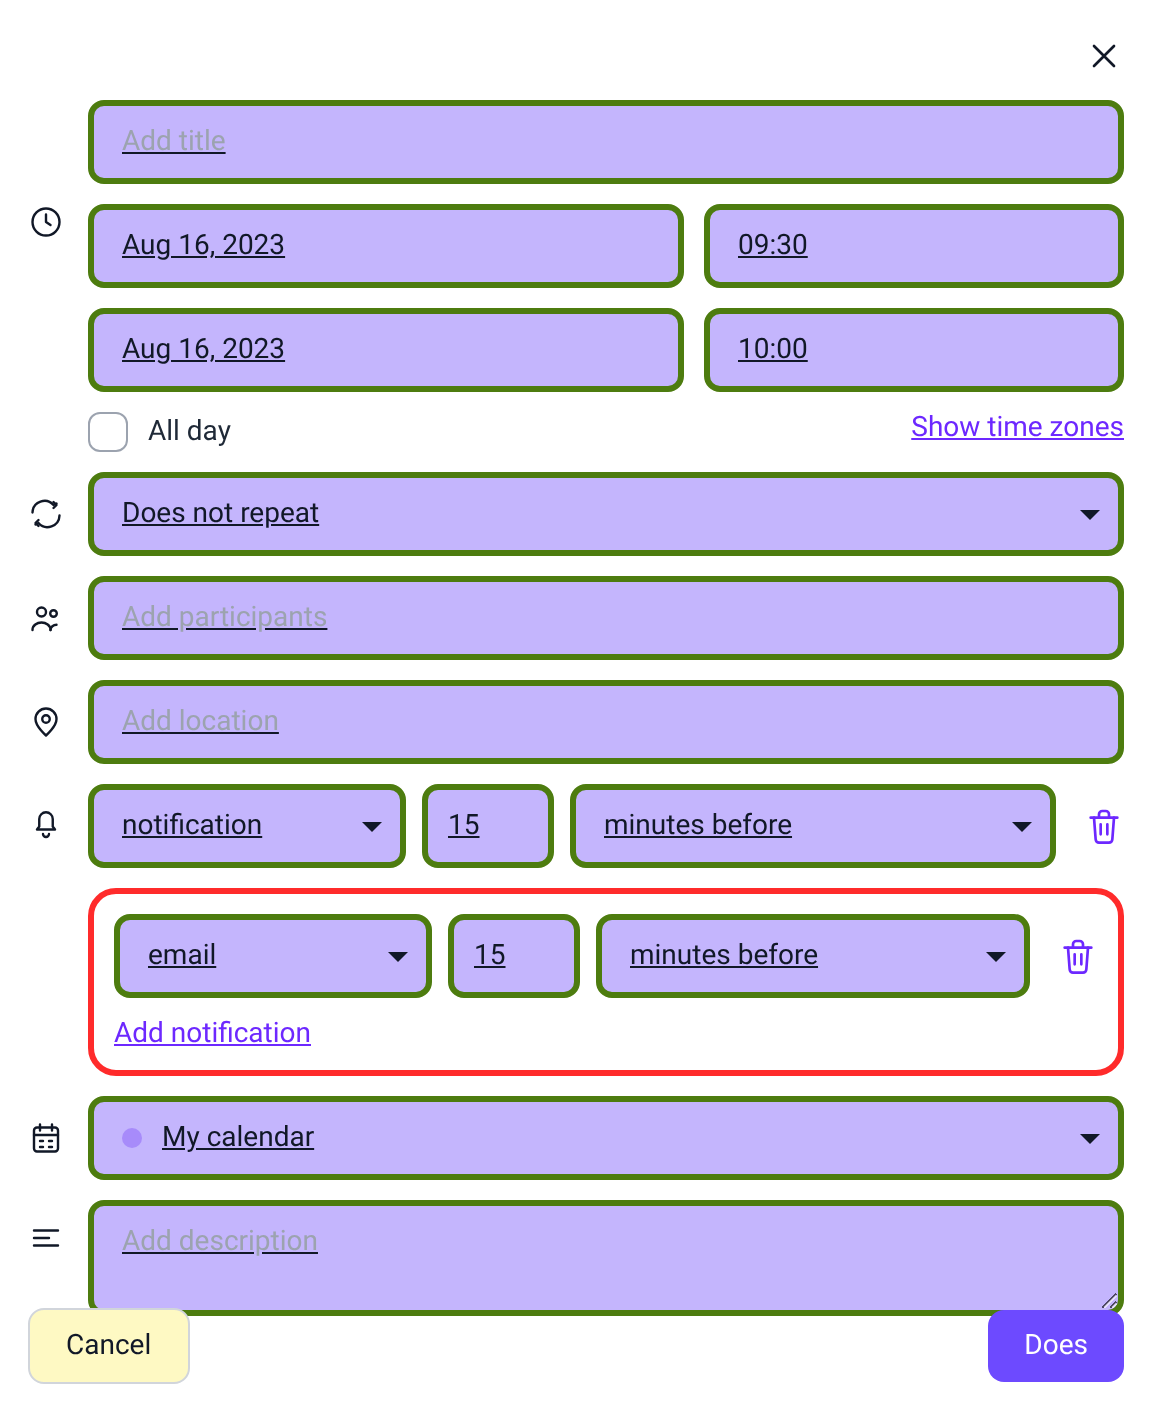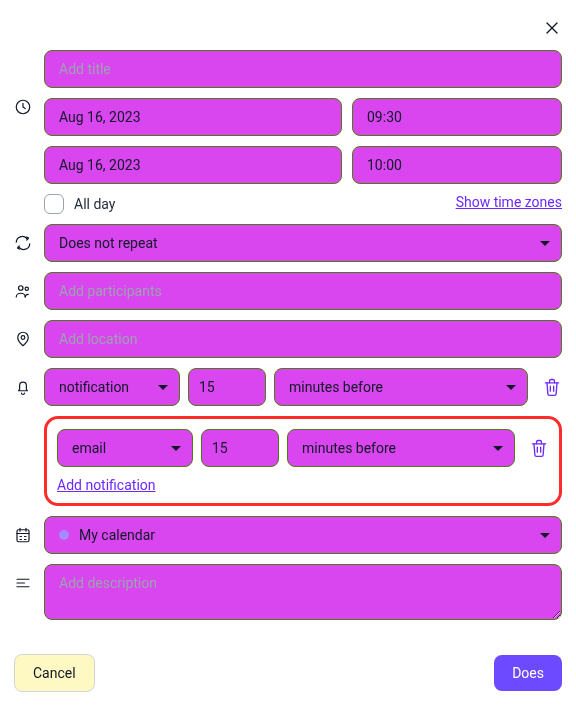--- a/index.html
+++ b/index.html
@@ -15,47 +15,48 @@
   }
   .close-row { display: flex; justify-content: flex-end; margin-bottom: 12px; margin-top: 4px; }
   .close-btn { width: 20px; height: 20px; cursor: pointer; color: #111827; }
   .row { display: flex; align-items: center; gap: 12px; margin-bottom: 10px; }
   .row.start { align-items: flex-start; }
   .icon-col { width: 18px; display: flex; align-items: center; justify-content: center; color: #111827; flex-shrink: 0; }
   .icon-col svg { width: 18px; height: 18px; }
   .content-col { flex: 1; display: flex; flex-direction: column; gap: 10px; }
   .hpair { display: flex; gap: 10px; }
   .input, .select, .textarea {
-    border: 1px solid #4d7c0f;
+    border: 3px solid #4d7c0f;
     border-radius: 8px;
     padding: 10px 14px;
     font-size: 14px;
     font-family: inherit;
-    background: #d946ef;
+    background: #c4b5fd;
     color: #111827;
     width: 100%;
+    text-decoration: underline;
   }
   .input::placeholder, .textarea::placeholder { color: #9ca3af; }
   .date-input { flex: 1; }
   .time-input { width: 210px; flex: none; }
   .allday-row { display: flex; align-items: flex-start; justify-content: space-between; }
   .allday-left { display: flex; align-items: center; gap: 10px; }
   .checkbox {
     width: 20px; height: 20px; border: 1px solid #9ca3af; border-radius: 6px; background: #fff; cursor: pointer;
   }
   .link { color: #6d28ff; text-decoration: underline; cursor: pointer; font-size: 14px; }
   .select-wrap { position: relative; display: flex; align-items: center; }
   .select-wrap .input { padding-right: 24px; cursor: pointer; }
   .caret {
     position: absolute; right: 12px; pointer-events: none;
     border-left: 5px solid transparent; border-right: 5px solid transparent; border-top: 5px solid #111827;
   }
   .notif-row { display: flex; align-items: center; gap: 8px; }
-  .notif-type { width: 136px; }
-  .notif-num { width: 78px; }
+  .notif-type { width: 159px; }
+  .notif-num { width: 66px; }
   .notif-num .input { padding: 10px 10px; text-align: left; }
   .notif-unit { flex: 1; }
   .trash { width: 20px; height: 20px; color: #6d28ff; cursor: pointer; flex-shrink: 0; margin-left: 6px; }
   .highlight-box {
     border: 3px solid #ff2b2b;
     padding: 10px;
     border-radius: 14px;
     display: flex; flex-direction: column; gap: 10px;
   }
   .calendar-dot {

